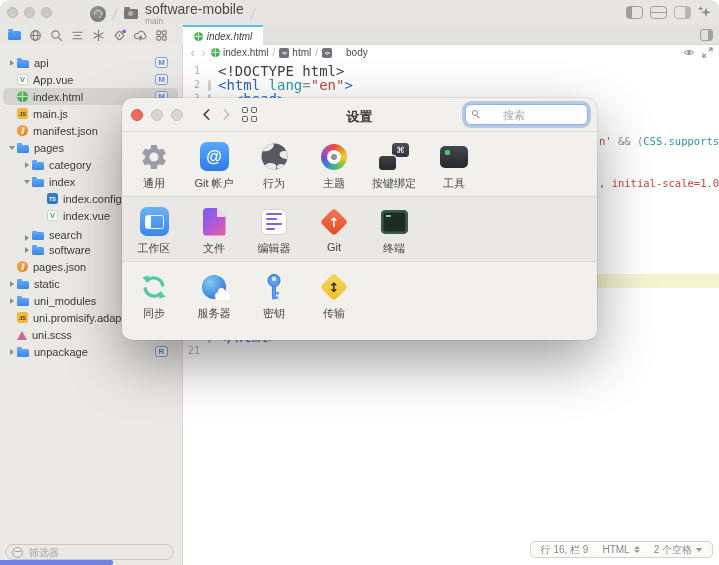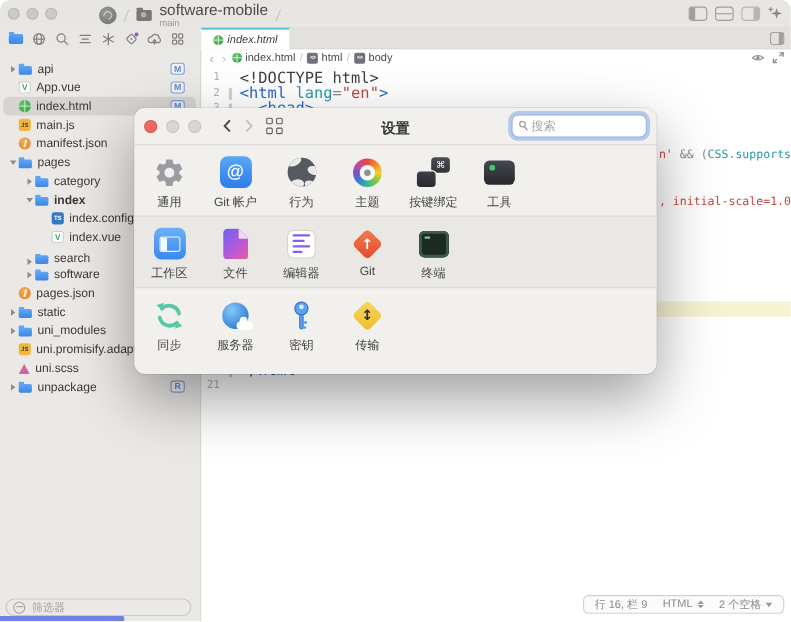--- a/index.html
+++ b/index.html
@@ -95,21 +95,21 @@
     box-shadow:0 22px 55px rgba(0,0,0,.38),0 0 0 0.5px rgba(0,0,0,.14);z-index:40;overflow:hidden;}
   .dlg-titlebar{position:relative;height:34px;border-bottom:1px solid #dcdad7;display:flex;align-items:center;padding:0 9px;box-sizing:border-box;}
   .dlg-dots{display:flex;gap:8px;}
   .dlg-dot{width:12px;height:12px;border-radius:50%;box-sizing:border-box;}
   .dlg-dot.close{background:#ee6a5e;border:0.5px solid #d8564b;}
   .dlg-dot.idle{background:#d8d6d3;border:0.5px solid #c6c4c1;}
   .dlg-nav{display:flex;align-items:center;margin-left:20px;gap:13px;}
   .dlg-grid{display:grid;grid-template-columns:6px 6px;grid-gap:2.5px;margin-left:12px;}
   .dlg-grid i{width:6px;height:6px;border:1.5px solid #5d5b59;border-radius:1.5px;box-sizing:border-box;}
   .dlg-title{position:absolute;left:0;right:0;top:10px;text-align:center;font-size:13px;font-weight:700;color:#363636;pointer-events:none;}
-  .dlg-search{position:absolute;right:9px;top:6px;width:123px;height:21px;background:#fff;border:1px solid #8fb2e4;border-radius:6px;box-shadow:0 0 0 3px rgba(122,162,228,.5);display:flex;align-items:center;gap:0;padding:0 6px;box-sizing:border-box;}
+  .dlg-search{position:absolute;right:9px;top:6px;width:123px;height:21px;background:#fff;border:1px solid #8fb2e4;border-radius:6px;box-shadow:0 0 0 3px rgba(122,162,228,.5);display:flex;align-items:center;gap:20px;padding:0 6px;box-sizing:border-box;}
   .mag{width:9px;height:9px;position:relative;flex:none;}
   .mag::before{content:"";position:absolute;left:0;top:0;width:6px;height:6px;border:1.3px solid #8e8c8a;border-radius:50%;box-sizing:border-box;}
   .mag::after{content:"";position:absolute;left:5px;top:5px;width:3.5px;height:1.3px;background:#8e8c8a;transform:rotate(45deg);transform-origin:0 0;}
   .dlg-search input{border:none;outline:none;background:transparent;width:100%;font-size:11px;color:#333;font-family:inherit;}
   .dlg-search input::placeholder{color:#a8a6a4;}
   .dlg-rows{position:absolute;top:34px;left:0;right:0;bottom:0;display:flex;flex-direction:column;}
   .dlg-row{box-sizing:border-box;padding:8px 0 0 2px;display:flex;align-items:flex-start;}
   .dlg-row.r1{height:64px;}
   .dlg-row.r2{height:66px;background:#eae8e5;border-top:1px solid #dcdad7;border-bottom:1px solid #dcdad7;}
   .dlg-row.r3{flex:1;}
@@ -248,21 +248,21 @@
         <span style="display: flex; align-items: center; gap: 3px;">
           <span class="mini-globe"></span>
           <span>index.html</span>
         </span>
         <span class="crumb-sep">/</span>
         <span style="display: flex; align-items: center; gap: 3px;">
           <span class="elem-badge">&lt;&gt;</span>
           <span>html</span>
         </span>
         <span class="crumb-sep">/</span>
-        <span style="display: flex; align-items: center; gap: 3px;">
+        <span style="display: flex; align-items: center; gap: 14px;">
           <span class="elem-badge">&lt;&gt;</span>
           <span>body</span>
         </span>
       </span>
     <span class="crumbs-right">
       <svg width="12" height="9" viewBox="0 0 12 9">
         <path d="M1 4.5 Q6 .5 11 4.5 Q6 8.5 1 4.5 Z" fill="none" stroke="#8e8c8a" stroke-width="1"></path>
         <circle cx="6" cy="4.5" r="1.6" fill="#8e8c8a"></circle>
       </svg>
       <svg width="11" height="11" viewBox="0 0 11 11" fill="none" stroke="#8e8c8a" stroke-width="1.2">
@@ -307,21 +307,21 @@
         <div class="tree-row" style="padding-left: 3px;">
           <span class="chev expanded"></span>
           <span class="fi folder"></span>
           <span class="tree-label">pages</span>
         </div>
         <div class="tree-row" style="padding-left: 18px;">
           <span class="chev collapsed"></span>
           <span class="fi folder"></span>
           <span class="tree-label">category</span>
         </div>
-        <div class="tree-row" style="padding-left: 18px; font-weight: bold;">
+        <div class="tree-row" style="padding-left: 18px;">
           <span class="chev expanded"></span>
           <span class="fi folder"></span>
           <span class="tree-label">index</span>
         </div>
         <div class="tree-row" style="padding-left: 33px;">
           <span class="chev "></span>
           <span class="fi ts">TS</span>
           <span class="tree-label">index.config.ts</span>
         </div>
         <div class="tree-row" style="padding-left: 33px;">

